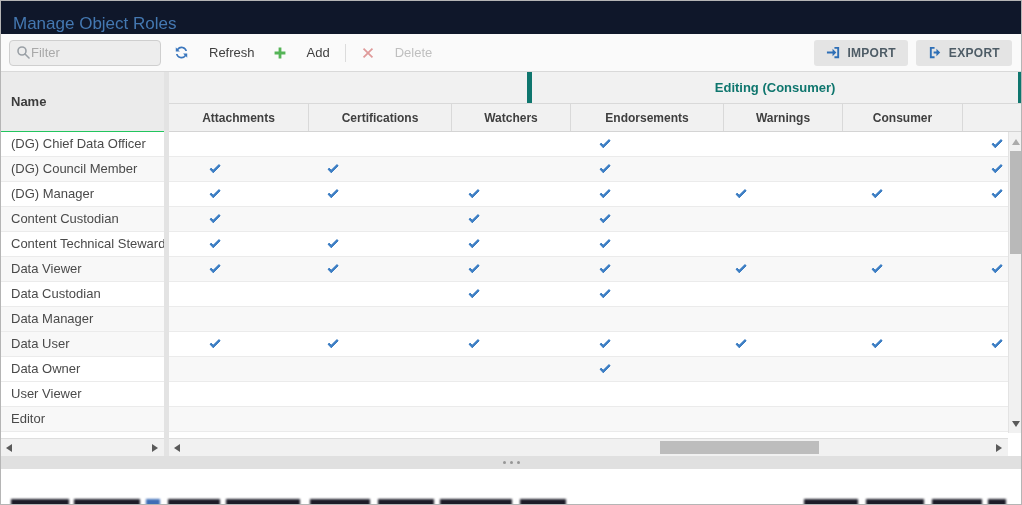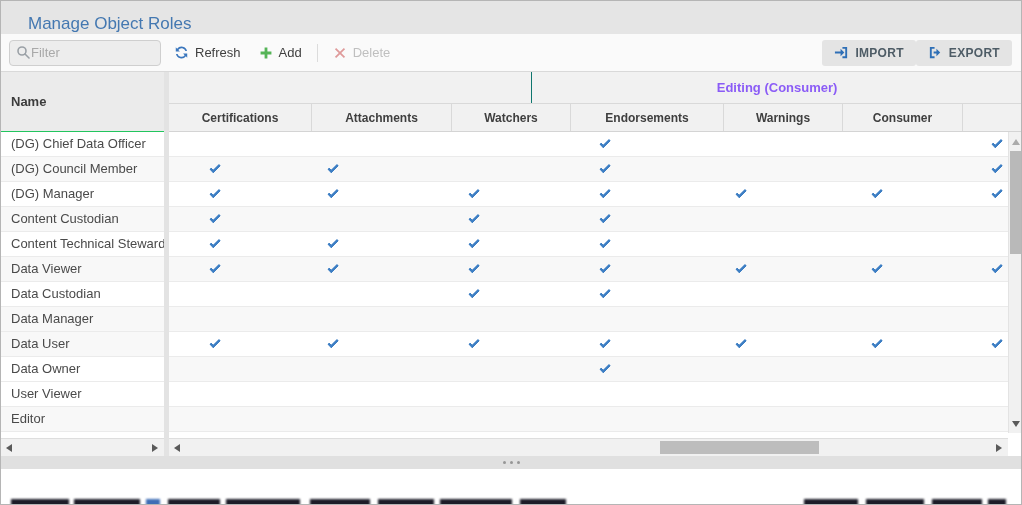--- a/index.html
+++ b/index.html
@@ -3,46 +3,46 @@
 <meta charset="utf-8">
 <style>
   * { margin:0; padding:0; box-sizing:border-box; }
   html,body { background:#fff; }
   body { font-family:"Liberation Sans", sans-serif; }
   .app { position:relative; width:1022px; height:505px; background:#fff;
          border:1px solid #b5b5b5; overflow:hidden; }
 
   
   .titlebar { position:absolute; top:0; left:0; right:0; height:47px;
-              background:#e5e5e5; border-bottom:1px solid #e8e8e8;
-              display:flex; align-items:center; padding-left:27px; }
+              background:#0f172a; border-bottom:1px solid #e8e8e8;
+              display:flex; align-items:center; padding-left:12px; }
   .titlebar .title { color:#4478b1; font-size:17px; }
 
   
   .toolbar { position:absolute; top:33px; left:0; right:0; height:38px;
              background:#fafafa; border-bottom:1px solid #d9d9d9;
              display:flex; align-items:center; padding:0 9px 0 8px; }
   .filterbox { width:152px; height:26px; background:#ededed; border:1px solid #cfcfcf;
                border-radius:4px; display:flex; align-items:center; padding:0 6px; }
   .filterbox input { flex:1; min-width:0; border:none; outline:none; background:transparent;
                      font-size:13px; color:#555; font-family:"Liberation Sans",sans-serif; }
   .filterbox input::placeholder { color:#a9a9a9; }
-  .tbtn { display:flex; align-items:center; gap:6px; background:transparent; border:none;
+  .tbtn { display:flex; align-items:center; gap:20px; background:transparent; border:none;
           cursor:pointer; font-family:"Liberation Sans",sans-serif;
           font-size:13px; color:#3f3f3f; }
   .tbtn.refresh { margin-left:13px; }
   .tbtn.add { margin-left:18px; }
   .tbtn.delete { color:#bfbfbf; }
   .tsep { width:1px; height:18px; background:#dcdcdc; margin:0 15px; }
   .spacer { flex:1; }
   .gbtn { display:flex; align-items:center; gap:6px; height:26px; padding:0 12px;
           background:#e4e4e4; border:none; border-radius:3px; cursor:pointer;
           font-family:"Liberation Sans",sans-serif; font-size:12px; font-weight:bold;
           color:#4e5c66; letter-spacing:.3px; }
-  .gbtn + .gbtn { margin-left:0; }
+  .gbtn + .gbtn { margin-left:8px; }
 
   
   .name-header { position:absolute; top:71px; left:0; width:163px; height:60px;
                  background:#ebebeb; border-bottom:1px solid #22c55e;
                  display:flex; align-items:center; padding-left:10px;
                  font-size:13px; font-weight:bold; color:#3c3c3c; }
   .name-body { position:absolute; top:131px; left:0; width:163px; height:306px;
                overflow:hidden; background:#fff; }
   .name-row { height:25px; line-height:24px; border-bottom:1px solid #ebebeb;
               padding-left:10px; font-size:13px; color:#4a4a4a;
@@ -50,22 +50,22 @@
   .stripe { background:#f8f8f8; }
   .panel-splitter { position:absolute; top:71px; left:163px; width:5px; height:384px;
                     background:#e3e3e3; cursor:col-resize; }
 
   
   .data-panel { position:absolute; top:71px; left:168px; width:854px; height:366px;
                 overflow:hidden; }
   .grid-header { position:absolute; top:0; left:0; width:854px; height:60px;
                  background:#f1f1f1; border-bottom:1px solid #d4d4d4; }
   .group-row { display:flex; height:31px; }
-  .group-cell { border-right:1px solid #0f766e; display:flex; align-items:center;
-                justify-content:center; font-size:13px; font-weight:bold; color:#8b5cf6; }
+  .group-cell { border-right:5px solid #0f766e; display:flex; align-items:center;
+                justify-content:center; font-size:13px; font-weight:bold; color:#0f766e; }
   .group-cell.g1 { width:378px; }
   .group-cell.g2 { width:511px; }
   .colhead-row { display:flex; height:28px; border-top:1px solid #d9d9d9; }
   .col-head { border-right:1px solid #d9d9d9; display:flex; align-items:center;
               justify-content:center; font-size:12px; font-weight:bold; color:#3f3f3f;
               cursor:pointer; overflow:hidden; white-space:nowrap; }
   .grid-body { position:absolute; top:60px; left:0; width:902px; height:306px; background:#fff; }
   .grid-row { display:flex; height:25px; border-bottom:1px solid #ebebeb; cursor:pointer; }
   .grid-cell { display:flex; align-items:center; justify-content:center; }
   .check { display:inline-block; width:11px; height:6px;
@@ -204,22 +204,22 @@
     </div>
   <div class="panel-splitter"></div>
 
   <div class="data-panel">
     <div class="grid-header">
       <div class="group-row">
         <div class="group-cell g1"></div>
         <div class="group-cell g2">Editing (Consumer)</div>
       </div>
       <div class="colhead-row" id="colHeads">
+          <div class="col-head" style="width: 140px;">Attachments</div>
           <div class="col-head" style="width: 143px;">Certifications</div>
-          <div class="col-head" style="width: 140px;">Attachments</div>
           <div class="col-head" style="width: 119px;">Watchers</div>
           <div class="col-head" style="width: 153px;">Endorsements</div>
           <div class="col-head" style="width: 119px;">Warnings</div>
           <div class="col-head" style="width: 120px;">Consumer</div>
         </div>
     </div>
     <div class="grid-body" id="gridBody">
         <div class="grid-row">
           <div class="grid-cell" style="width: 95px;"></div>
           <div class="grid-cell" style="width: 140px;"></div>

